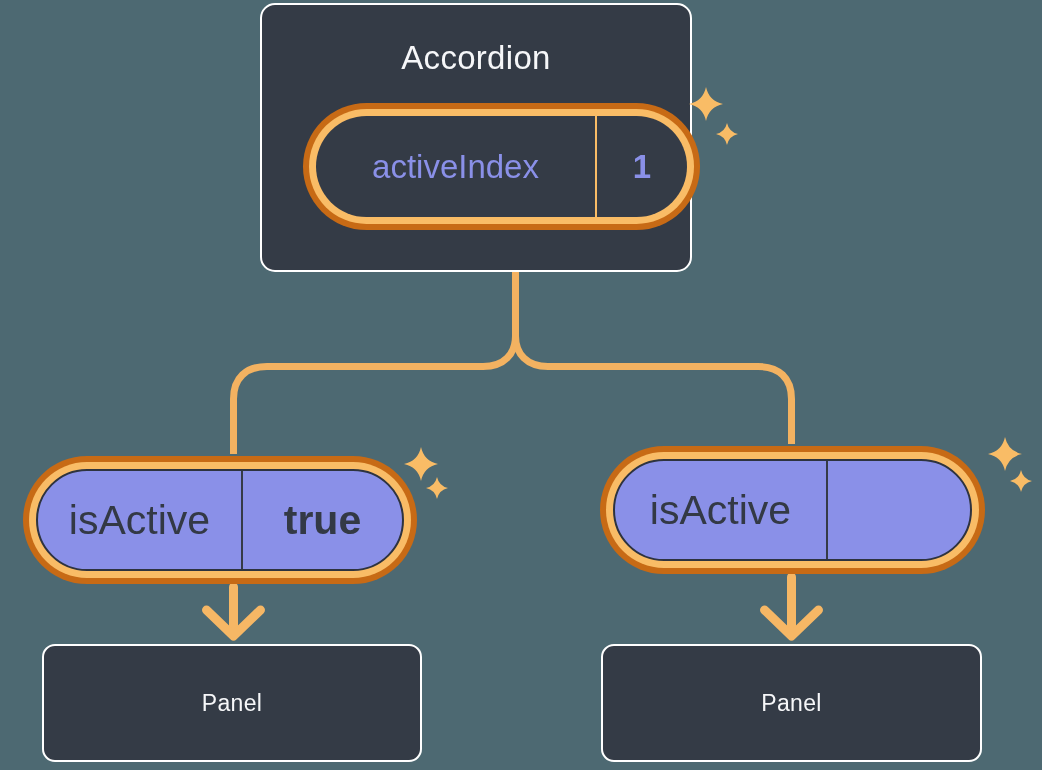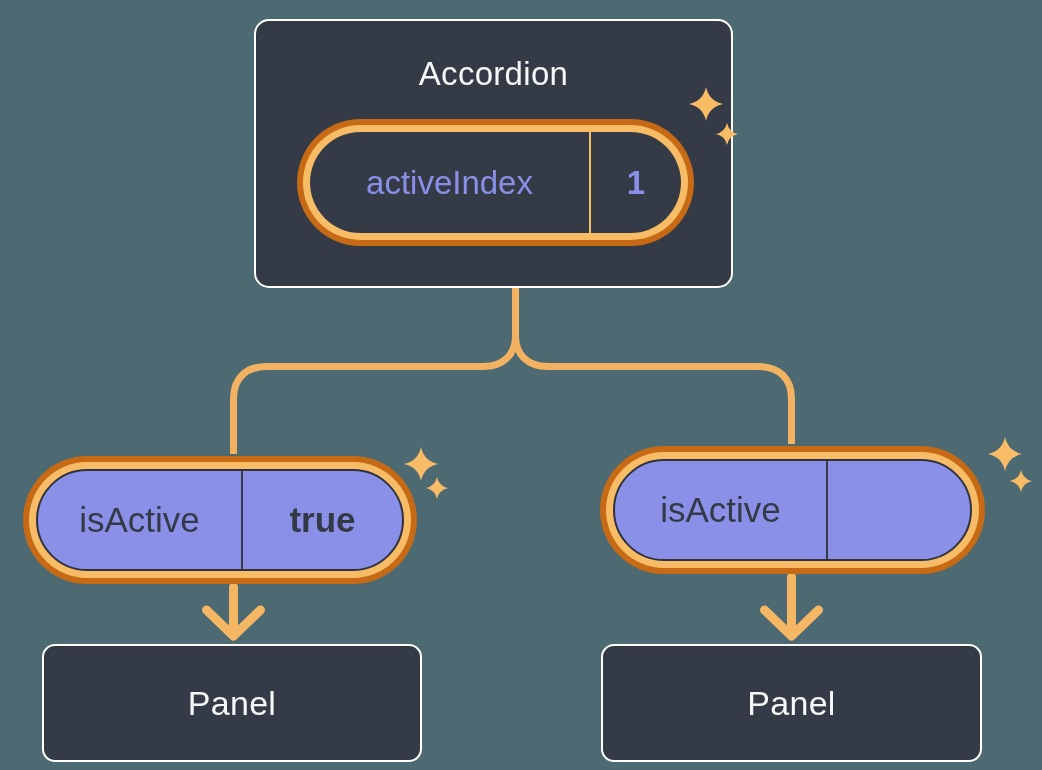--- a/index.html
+++ b/index.html
@@ -15,23 +15,22 @@
     pointer-events:none;
   }
   
   .card{
     position:absolute;
     background:#343B46;
     border:2px solid #FFFFFF;
     box-sizing:border-box;
   }
   .accordion-card{
-    left:254px;top:3px;width:479px;height:269px;
+    left:260px;top:3px;width:432px;height:269px;
     border-radius:15px;
-    margin-top:16px;
   }
   .card-title{
     position:absolute;top:34px;left:0;right:0;
     text-align:center;
     font-size:33px;font-weight:500;letter-spacing:.3px;
     color:#F6F7F9;
   }
   
   .pill-outer{
     position:absolute;
@@ -61,39 +60,39 @@
   }
   .cell{
     display:flex;align-items:center;justify-content:center;text-align:right;
   }
   .grow{ flex:1 1 auto; }
   .pill-divider{ width:2px; flex:0 0 2px; }
   .state-divider{ background:#F9BC66; }
   .prop-divider{ background:#363B47; }
   .state-label,.state-value{ color:#8A90E8; font-size:33px; }
   .state-value{ font-weight:700; }
-  .prop-label,.prop-value{ color:#333945; font-size:35px; }
+  .prop-label,.prop-value{ color:#333945; font-size:41px; }
   .prop-value{ font-weight:700; }
   
   .state-pill{ left:41px;top:98px;width:397px;height:127px; }
   .state-label-cell{ flex:0 0 279px; }
   .prop-pill-left{ left:23px;top:456px;width:394px;height:128px; }
   .prop-pill-left .prop-label-cell{ flex:0 0 203px; }
   .prop-pill-right{ left:600px;top:446px;width:385px;height:128px; }
   .prop-pill-right .prop-label-cell{ flex:0 0 211px; }
   
   .panel-card{
     top:644px;width:380px;height:118px;
     border-width:2.5px;border-radius:13px;
     display:flex;align-items:center;justify-content:center;
   }
   .panel-left{ left:42px; }
   .panel-right{ left:601px;width:381px; }
   .panel-title{
-    color:#F6F7F9;font-size:34px;font-weight:500;letter-spacing:.3px;
+    color:#F6F7F9;font-size:23px;font-weight:500;letter-spacing:.3px;
   }
 </style>
 </head>
 <body>
 
 <div class="canvas">
 
   <svg class="layer" viewBox="0 0 1042 770">
     <g stroke="#F3B261" stroke-width="7" fill="none">
       <path d="M 515.5 272 L 515.5 336 C 515.5 354 504 366.5 483 366.5 L 267 366.5 C 246 366.5 233.5 378 233.5 399 L 233.5 454"></path>

